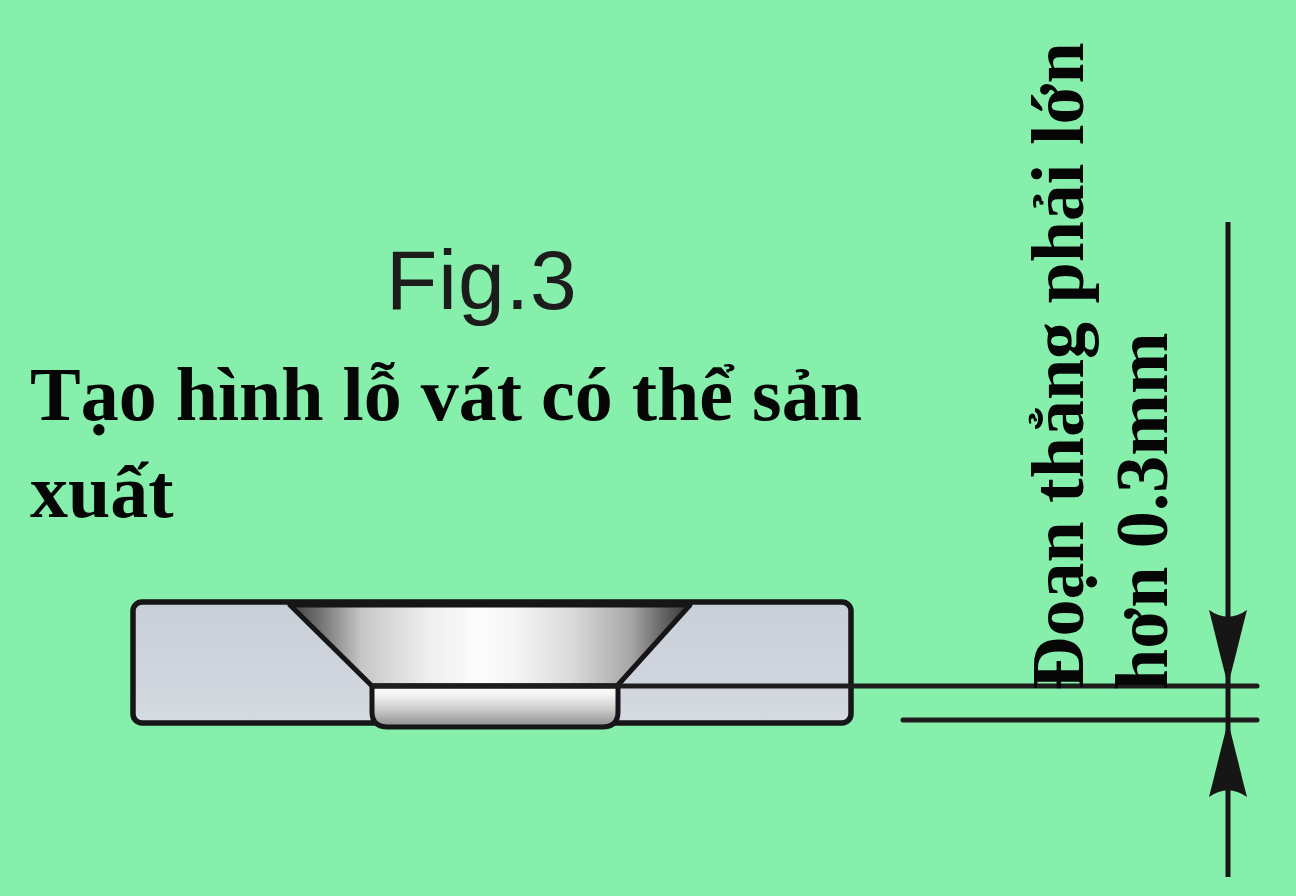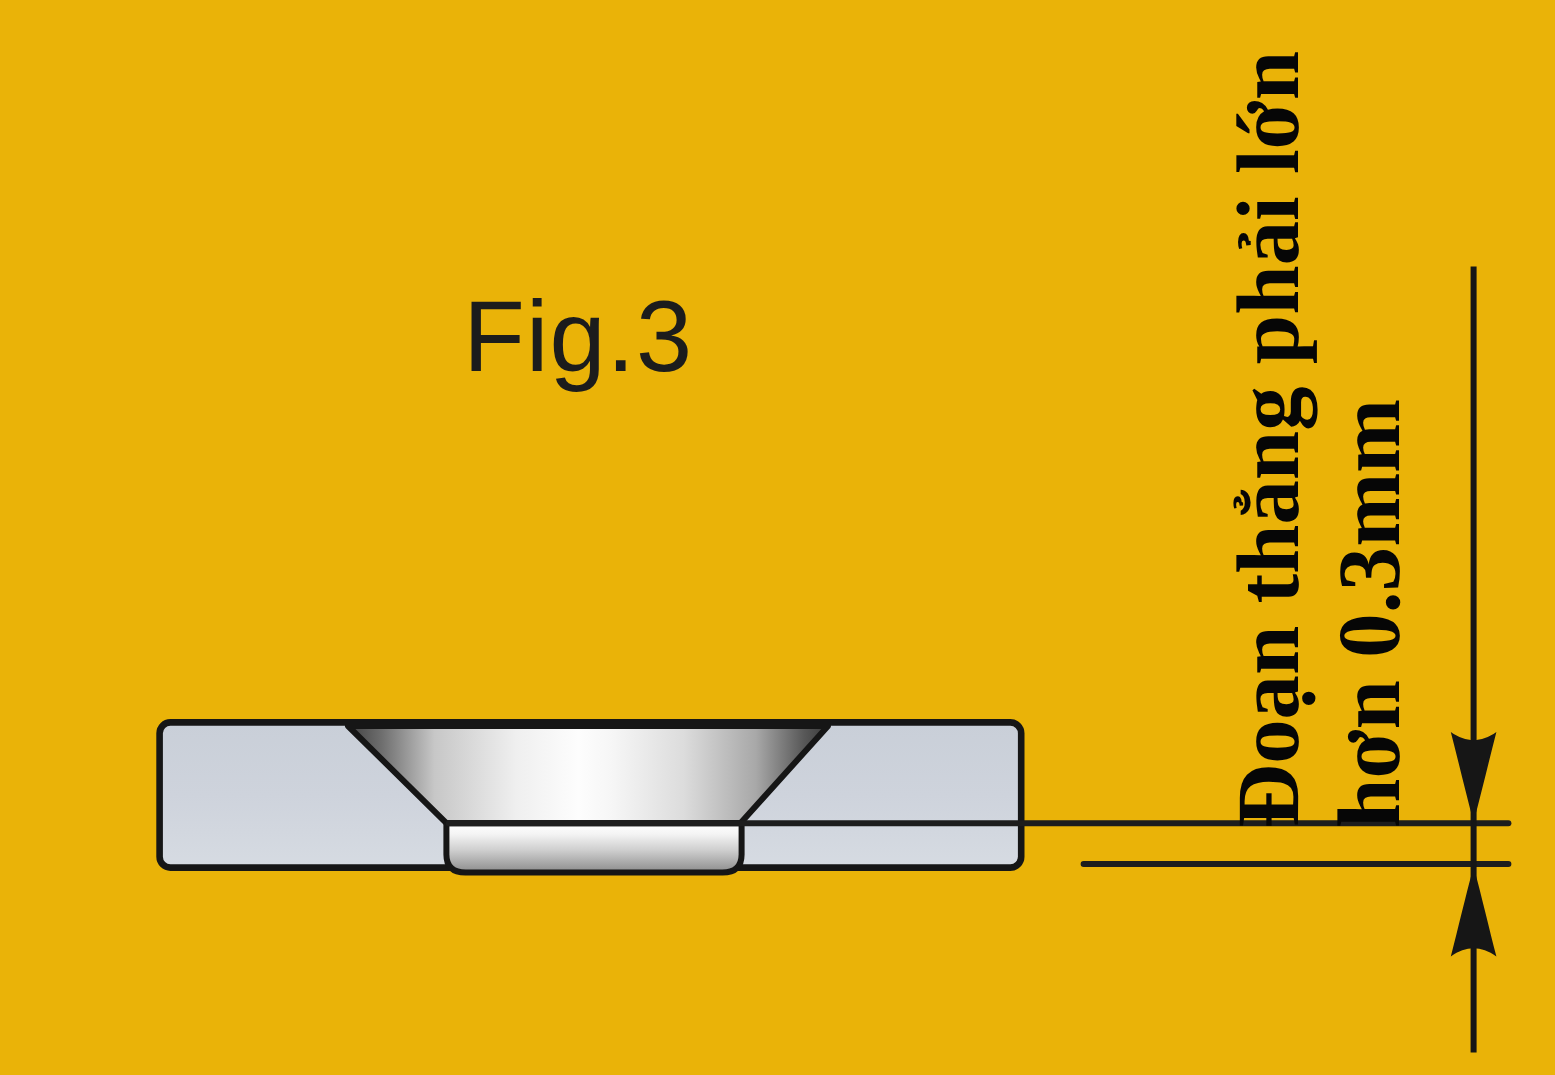--- a/index.html
+++ b/index.html
@@ -1,20 +1,20 @@
 <!DOCTYPE html>
 <html><head>
 <meta charset="utf-8">
 <style>
   html, body { margin: 0; padding: 0; }
   .canvas {
     position: relative;
     width: 1296px;
     height: 896px;
-    background: #eab308;
+    background: #86efac;
     overflow: hidden;
     font-family: "Liberation Serif", serif;
   }
   .diagram-svg {
     position: absolute;
     left: 0; top: 0;
   }
   .fig-label {
     position: absolute;
     left: 386px;
@@ -97,19 +97,23 @@
 
     <line x1="1228" y1="222" x2="1228" y2="877" stroke="#161616" stroke-width="5"></line>
 
     <path d="M 1228 685 C 1221 659 1215 633 1209 610 C 1222 619 1234 619 1247 610 C 1241 633 1235 659 1228 685 Z" fill="#161616"></path>
 
     <path d="M 1228 722 C 1235 748 1241 774 1247 797 C 1234 788 1222 788 1209 797 C 1215 774 1221 748 1228 722 Z" fill="#161616"></path>
   </svg>
 
   <div class="fig-label">Fig.3</div>
 
+  <div class="caption">
+    <div>Tạo hình lỗ vát có thể sản</div>
+    <div>xuất</div>
+  </div>
 
   <div class="vnote">
     <div class="vline">Đoạn thẳng phải lớn</div>
     <div class="vline">hơn 0.3mm</div>
   </div>
 
 </div>
 
 </body></html>

